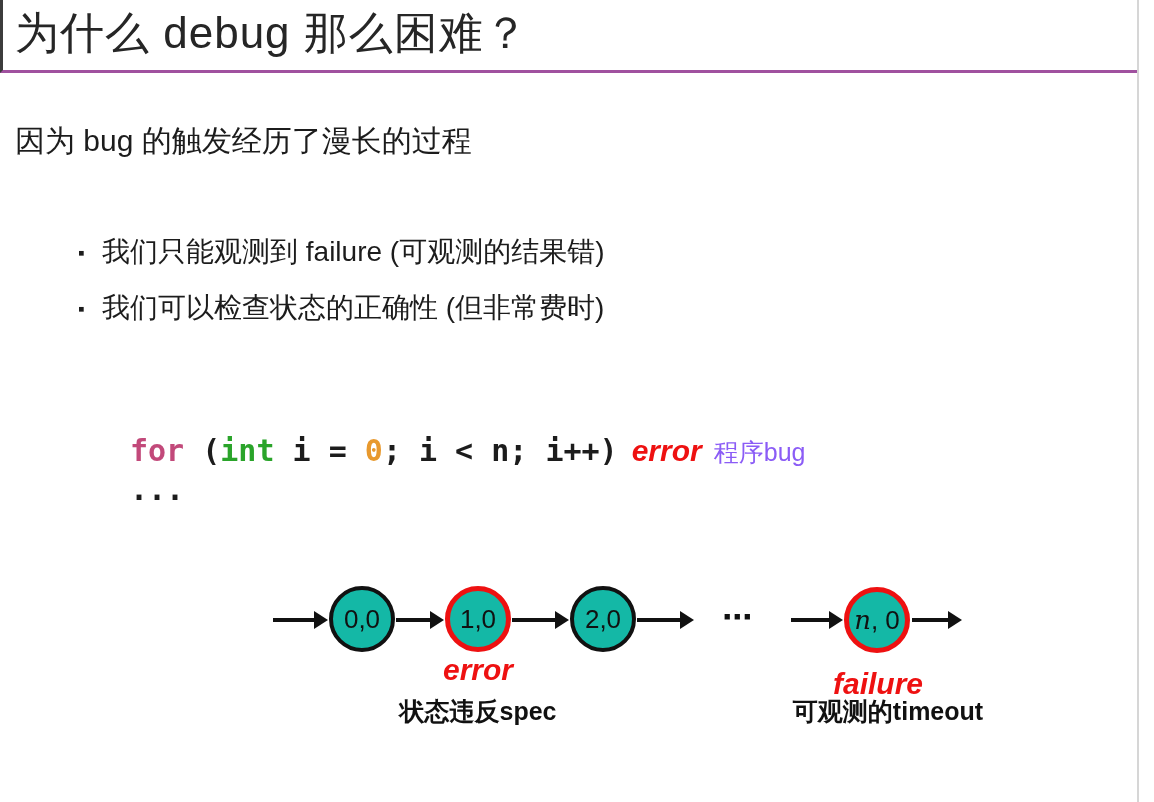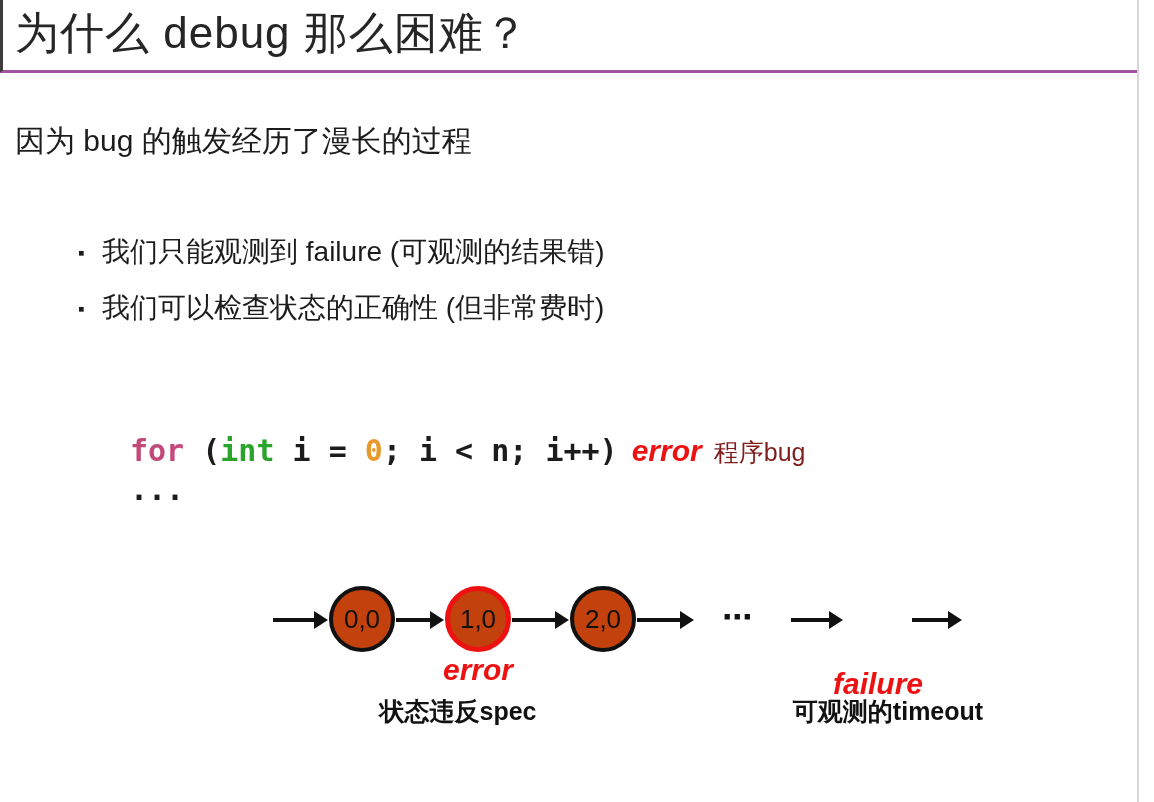--- a/index.html
+++ b/index.html
@@ -36,42 +36,42 @@
   .tok-kw  { color:var(--code_keyword,#c2497a); }
   .tok-ty  { color:var(--code_type,#2aa42a); }
   .tok-num { color:var(--code_number,#e8992e); }
   .circled { position:relative; }
   .ring { position:absolute; left:-8px; top:-14px; width:50px; height:66px;
           border:5px solid var(--red,#ee1111); border-radius:50%; pointer-events:none; }
   .fault-label { font-family:"Liberation Sans","DejaVu Sans",sans-serif;
                  font-style:italic; font-weight:600; font-size:30px;
                  color:var(--red,#ee1111); margin-left:14px; }
   .fault-note  { font-family:"Liberation Sans","DejaVu Sans",sans-serif;
-                 font-weight:500; font-size:25px; color:#7f1d1d; margin-left:12px; }
+                 font-weight:500; font-size:25px; color:#8b5cf6; margin-left:12px; }
 
   
   .diagram { position:absolute; left:0; top:585px; width:1154px; height:160px; }
   .node { position:absolute; width:66px; height:66px; border:4px solid #111;
-          border-radius:50%; background:#c2410c; display:flex; align-items:center;
+          border-radius:50%; background:#14b8a6; display:flex; align-items:center;
           justify-content:center; font-size:26px; font-weight:500; color:#111;
           white-space:pre; }
   .node.red { border-color:var(--red,#ee1111); border-width:5px; }
   .mathvar { font-family:"DejaVu Serif","Liberation Serif",serif; font-style:italic; }
   .arrow { position:absolute; top:33px; height:4px; background:#111; }
   .arrow::after { content:""; position:absolute; right:-13px; top:-7px; width:0; height:0;
                   border-left:14px solid #111; border-top:9px solid transparent;
                   border-bottom:9px solid transparent; }
   .dots { position:absolute; left:712px; top:14px; width:52px; text-align:center;
           font-size:30px; font-weight:bold; color:#111; letter-spacing:2px; }
   .dlabel { position:absolute; text-align:center; font-style:italic; font-weight:600;
             font-size:30px; color:var(--red,#ee1111); }
   .dcaption { position:absolute; text-align:center; font-weight:bold; font-size:25px;
               color:#111; white-space:nowrap; }
   .err-l  { left:418px; top:68px;  width:120px; }
-  .err-c  { left:348px; top:110px; width:220px; }
+  .err-c  { left:368px; top:110px; width:220px; }
   .fail-l { left:808px; top:82px;  width:140px; }
   .fail-c { left:778px; top:110px; width:220px; }
 </style>
 </head>
 <body>
 
 <div class="slide">
 
   <div class="header">
     <div class="page-title">为什么 debug 那么困难？</div>
@@ -94,20 +94,21 @@
   <div class="diagram">
     <div class="arrow" style="left:273px; width:42px;"></div>
     <div class="node" style="left:329px; top:1px;"><span>0,0</span></div>
     <div class="arrow" style="left:396px; width:35px;"></div>
     <div class="node red" style="left:445px; top:1px;"><span>1,0</span></div>
     <div class="arrow" style="left:512px; width:44px;"></div>
     <div class="node" style="left:570px; top:1px;"><span>2,0</span></div>
     <div class="arrow" style="left:637px; width:44px;"></div>
     <div class="dots">⋯</div>
     <div class="arrow" style="left:791px; width:39px;"></div>
+    <div class="node red" style="left:844px; top:2px;"><span><span class="mathvar">n</span><span>, 0</span></span></div>
     <div class="arrow" style="left:912px; width:37px;"></div>
 
     <div class="dlabel err-l">error</div>
     <div class="dcaption err-c">状态违反spec</div>
     <div class="dlabel fail-l">failure</div>
     <div class="dcaption fail-c">可观测的timeout</div>
   </div>
 
 </div>
 

